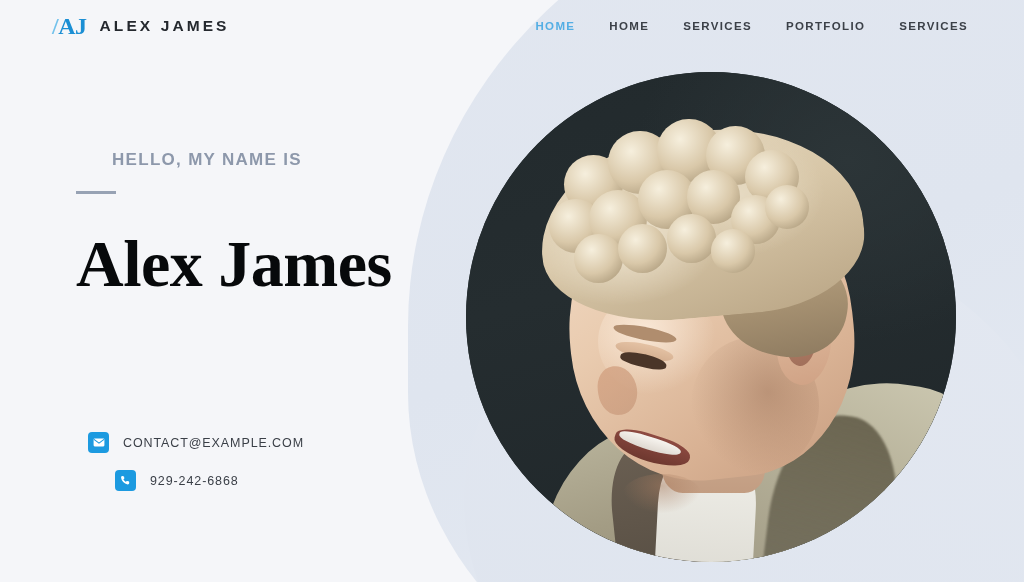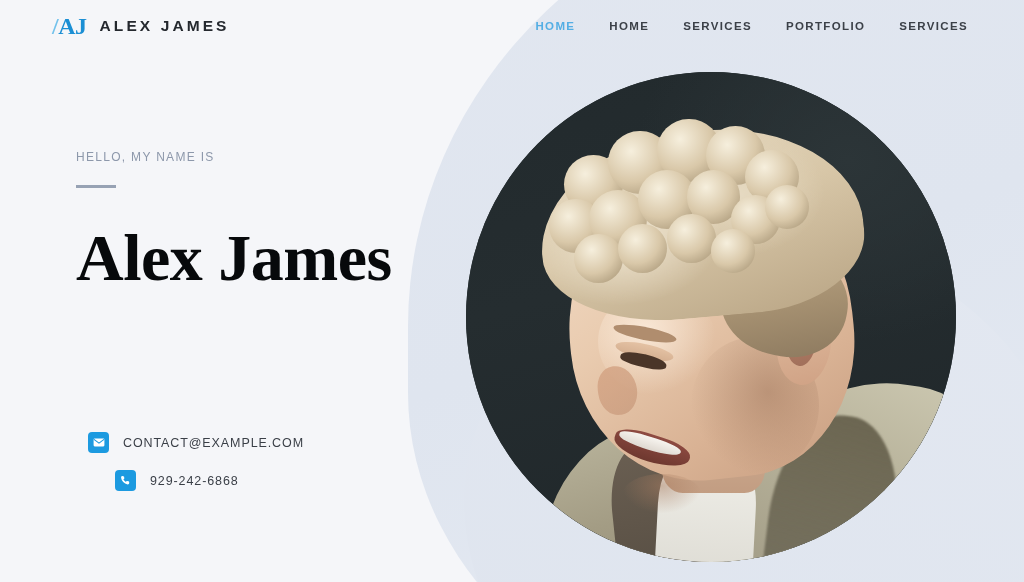--- a/index.html
+++ b/index.html
@@ -88,25 +88,26 @@
   
   .hero-copy {
     position:absolute;
     left:76px;
     top:150px;
     z-index:30;
     width:420px;
   }
 
   .eyebrow {
-    font-size:12px;
-    font-weight:400;
+    font-size:17px;
+    font-weight:700;
     letter-spacing:1.3px;
     color:#8d98ab;
     white-space:nowrap;
+    margin-left:36px;
   }
 
   .eyebrow-rule {
     width:40px;
     height:3px;
     background:#97a2b4;
     margin-top:21px;
   }
 
   .hero-name {

